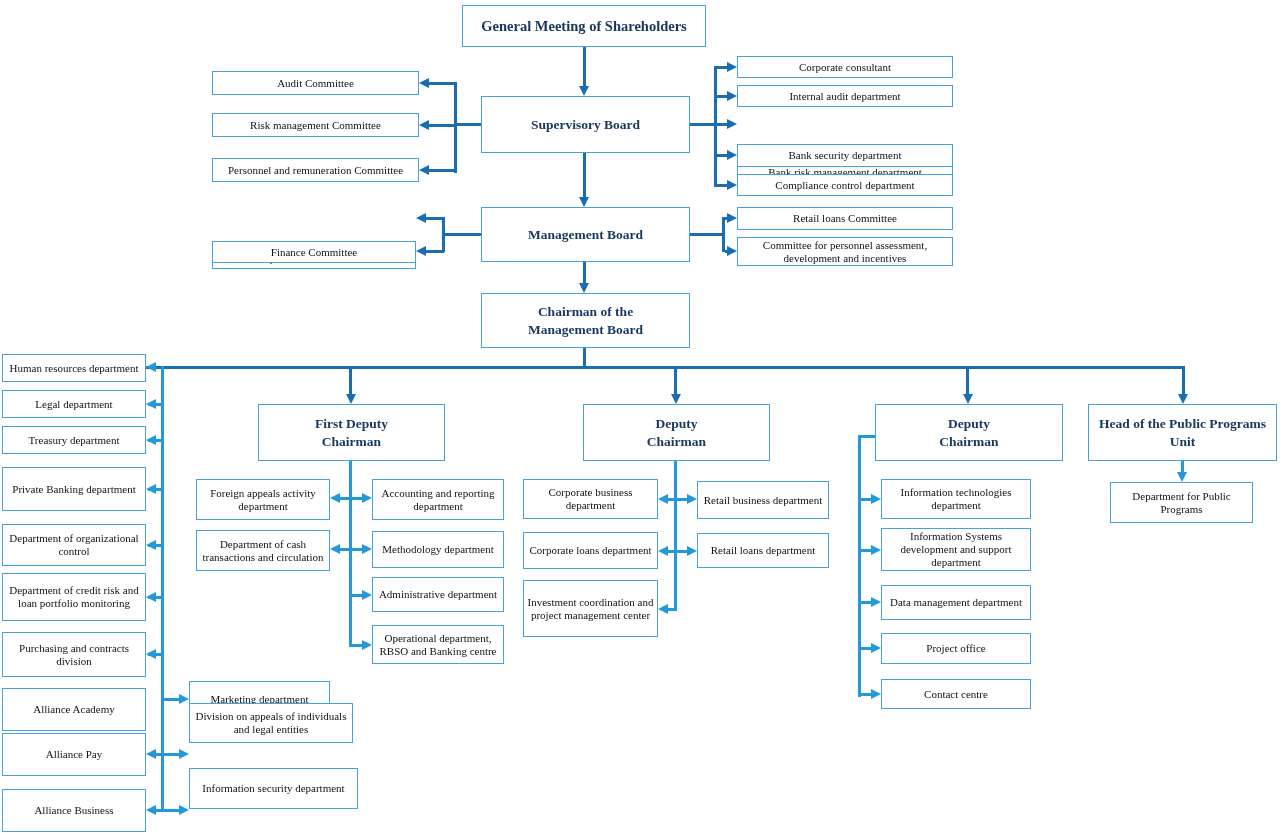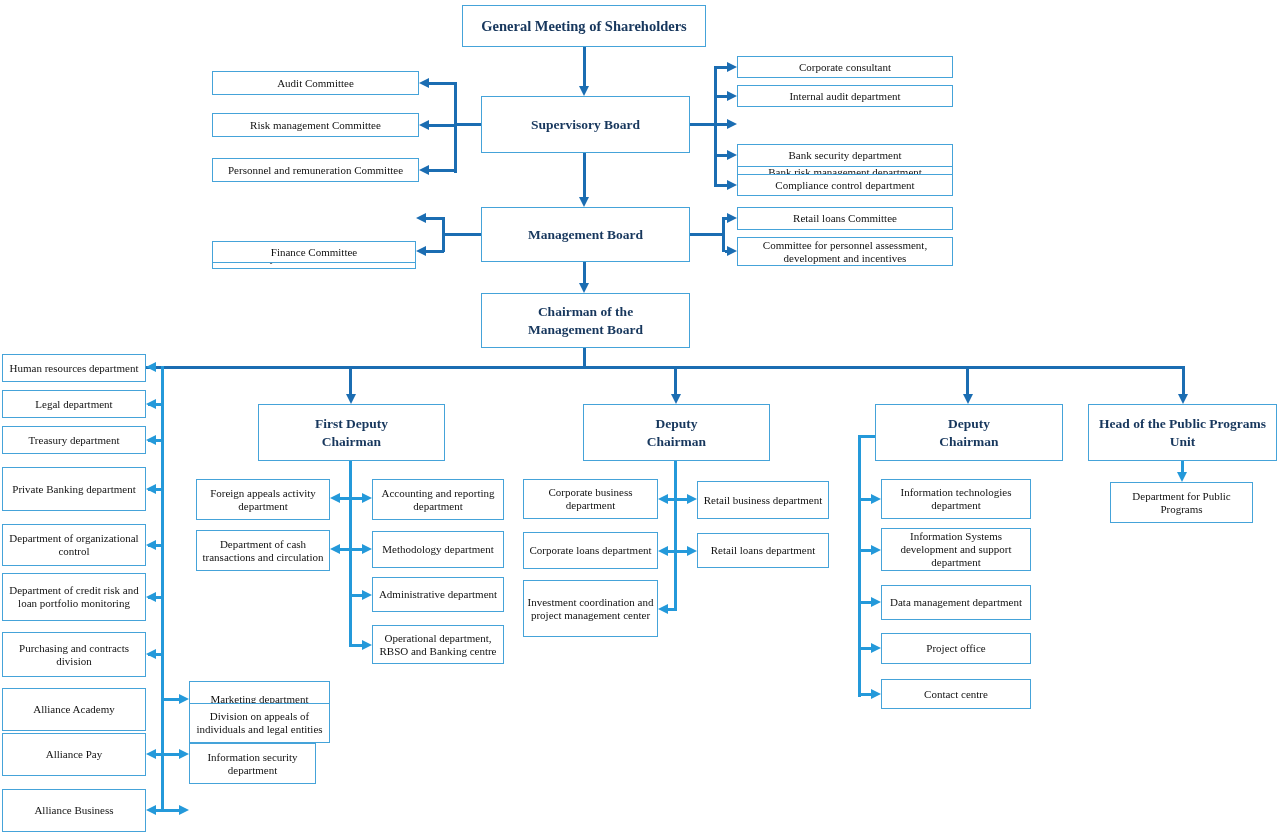--- a/index.html
+++ b/index.html
@@ -152,22 +152,22 @@
     <div class="node" style="left: 2px; top: 390px; width: 144px; height: 28px;"><span>Legal department</span></div>
     <div class="node" style="left: 2px; top: 426px; width: 144px; height: 28px;"><span>Treasury department</span></div>
     <div class="node" style="left: 2px; top: 467px; width: 144px; height: 44px;"><span>Private Banking department</span></div>
     <div class="node" style="left: 2px; top: 524px; width: 144px; height: 42px;"><span>Department of organizational control</span></div>
     <div class="node" style="left: 2px; top: 573px; width: 144px; height: 48px;"><span>Department of  credit risk and loan portfolio monitoring</span></div>
     <div class="node" style="left: 2px; top: 632px; width: 144px; height: 45px;"><span>Purchasing and contracts division</span></div>
     <div class="node" style="left: 2px; top: 688px; width: 144px; height: 43px;"><span>Alliance Academy</span></div>
     <div class="node" style="left: 2px; top: 733px; width: 144px; height: 43px;"><span>Alliance Pay</span></div>
     <div class="node" style="left: 2px; top: 789px; width: 144px; height: 43px;"><span>Alliance Business</span></div>
     <div class="node" style="left: 189px; top: 681px; width: 141px; height: 36px;"><span>Marketing department</span></div>
-    <div class="node" style="left: 189px; top: 703px; width: 141px; height: 40px; justify-content: flex-end;"><span>Division on appeals of individuals and legal entities</span></div>
-    <div class="node" style="left: 189px; top: 743px; width: 127px; height: 41px;"><span>Information security department</span></div>
+    <div class="node" style="left: 189px; top: 703px; width: 164px; height: 40px; justify-content: flex-end;"><span>Division on appeals of individuals and legal entities</span></div>
+    <div class="node" style="left: 189px; top: 768px; width: 169px; height: 41px;"><span>Information security department</span></div>
     <div class="node" style="left: 196px; top: 479px; width: 134px; height: 41px;"><span>Foreign appeals activity department</span></div>
     <div class="node" style="left: 196px; top: 530px; width: 134px; height: 41px;"><span>Department of cash transactions and circulation</span></div>
     <div class="node" style="left: 372px; top: 479px; width: 132px; height: 41px;"><span>Accounting and reporting department</span></div>
     <div class="node" style="left: 372px; top: 531px; width: 132px; height: 37px;"><span>Methodology department</span></div>
     <div class="node" style="left: 372px; top: 577px; width: 132px; height: 35px;"><span>Administrative department</span></div>
     <div class="node" style="left: 372px; top: 625px; width: 132px; height: 39px;"><span>Operational department, RBSO and Banking centre</span></div>
     <div class="node" style="left: 523px; top: 479px; width: 135px; height: 40px;"><span>Corporate business department</span></div>
     <div class="node" style="left: 523px; top: 532px; width: 135px; height: 37px;"><span>Corporate loans department</span></div>
     <div class="node" style="left: 523px; top: 580px; width: 135px; height: 57px;"><span>Investment coordination and project management center</span></div>
     <div class="node" style="left: 697px; top: 481px; width: 132px; height: 38px;"><span>Retail business department</span></div>

